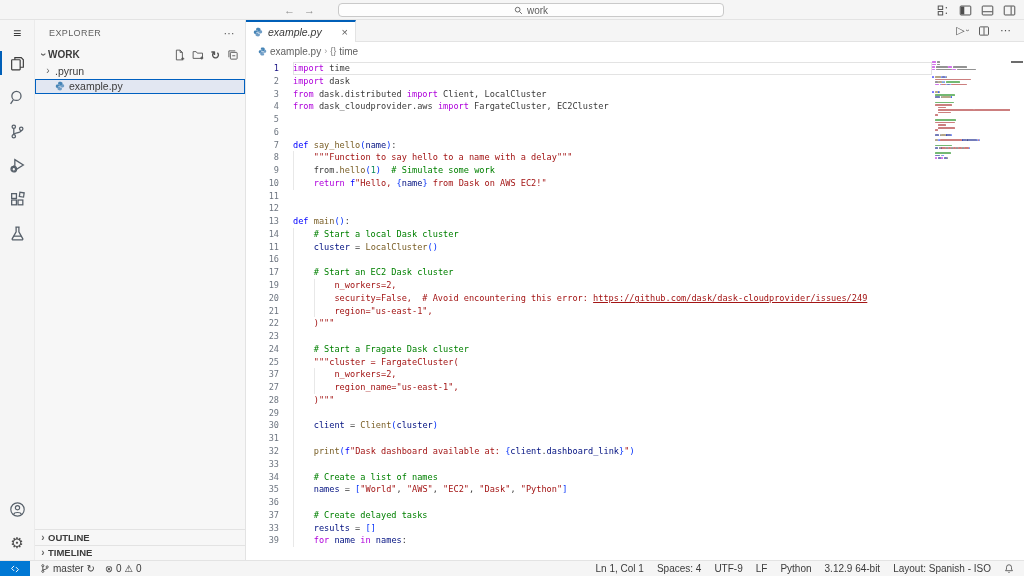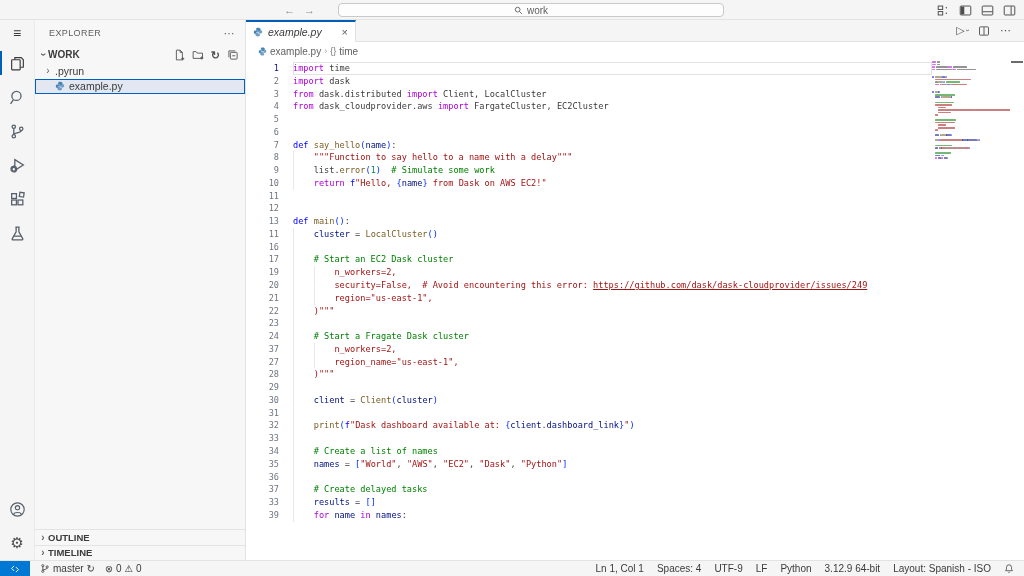--- a/index.html
+++ b/index.html
@@ -271,34 +271,36 @@
   <div class="code-area">
     <div class="code-lines" id="code-lines">
         <div class="code-line current"><span class="ln">1</span><span class="lc"><span class="tok-kw">import</span><span class="tok-pl"> time</span></span></div>
         <div class="code-line"><span class="ln">2</span><span class="lc"><span class="tok-kw">import</span><span class="tok-pl"> dask</span></span></div>
         <div class="code-line"><span class="ln">3</span><span class="lc"><span class="tok-kw">from</span><span class="tok-pl"> dask.distributed </span><span class="tok-kw">import</span><span class="tok-pl"> Client, LocalCluster</span></span></div>
         <div class="code-line"><span class="ln">4</span><span class="lc"><span class="tok-kw">from</span><span class="tok-pl"> dask_cloudprovider.aws </span><span class="tok-kw">import</span><span class="tok-pl"> FargateCluster, EC2Cluster</span></span></div>
         <div class="code-line"><span class="ln">5</span><span class="lc"></span></div>
         <div class="code-line"><span class="ln">6</span><span class="lc"></span></div>
         <div class="code-line"><span class="ln">7</span><span class="lc"><span class="tok-def">def</span><span class="tok-fn"> say_hello</span><span class="tok-br">(</span><span class="tok-var">name</span><span class="tok-br">)</span><span class="tok-pl">:</span></span></div>
         <div class="code-line"><span class="ln">8</span><span class="lc"><i class="guide" style="left: 0px;"></i><span class="tok-pl">    </span><span class="tok-str">"""Function to say hello to a name with a delay"""</span></span></div>
-        <div class="code-line"><span class="ln">9</span><span class="lc"><i class="guide" style="left: 0px;"></i><span class="tok-pl">    list.</span><span class="tok-fn">error</span><span class="tok-br">(</span><span class="tok-num">1</span><span class="tok-br">)</span><span class="tok-com">  # Simulate some work</span></span></div>
+        <div class="code-line"><span class="ln">9</span><span class="lc"><i class="guide" style="left: 0px;"></i><span class="tok-pl">    from.</span><span class="tok-fn">hello</span><span class="tok-br">(</span><span class="tok-num">1</span><span class="tok-br">)</span><span class="tok-com">  # Simulate some work</span></span></div>
         <div class="code-line"><span class="ln">10</span><span class="lc"><i class="guide" style="left: 0px;"></i><span class="tok-pl">    </span><span class="tok-kw">return</span><span class="tok-def"> f</span><span class="tok-str">"Hello, </span><span class="tok-br">{</span><span class="tok-var">name</span><span class="tok-br">}</span><span class="tok-str"> from Dask on AWS EC2!"</span></span></div>
         <div class="code-line"><span class="ln">11</span><span class="lc"></span></div>
         <div class="code-line"><span class="ln">12</span><span class="lc"></span></div>
         <div class="code-line"><span class="ln">13</span><span class="lc"><span class="tok-def">def</span><span class="tok-fn"> main</span><span class="tok-br">(</span><span class="tok-br">)</span><span class="tok-pl">:</span></span></div>
+        <div class="code-line"><span class="ln">14</span><span class="lc"><i class="guide" style="left: 0px;"></i><span class="tok-pl">    </span><span class="tok-com"># Start a local Dask cluster</span></span></div>
         <div class="code-line"><span class="ln">11</span><span class="lc"><i class="guide" style="left: 0px;"></i><span class="tok-pl">    </span><span class="tok-var">cluster</span><span class="tok-pl"> = </span><span class="tok-fn">LocalCluster</span><span class="tok-br">(</span><span class="tok-br">)</span></span></div>
         <div class="code-line"><span class="ln">16</span><span class="lc"><i class="guide" style="left: 0px;"></i></span></div>
         <div class="code-line"><span class="ln">17</span><span class="lc"><i class="guide" style="left: 0px;"></i><span class="tok-pl">    </span><span class="tok-com"># Start an EC2 Dask cluster</span></span></div>
         <div class="code-line"><span class="ln">19</span><span class="lc"><i class="guide" style="left: 0px;"></i><i class="guide" style="left: 20.7px;"></i><span class="tok-str">        n_workers=2,</span></span></div>
         <div class="code-line"><span class="ln">20</span><span class="lc"><i class="guide" style="left: 0px;"></i><i class="guide" style="left: 20.7px;"></i><span class="tok-str">        security=False,  # Avoid encountering this error: </span><span class="tok-strU">https://github.com/dask/dask-cloudprovider/issues/249</span></span></div>
         <div class="code-line"><span class="ln">21</span><span class="lc"><i class="guide" style="left: 0px;"></i><i class="guide" style="left: 20.7px;"></i><span class="tok-str">        region="us-east-1",</span></span></div>
         <div class="code-line"><span class="ln">22</span><span class="lc"><i class="guide" style="left: 0px;"></i><span class="tok-pl">    </span><span class="tok-str">)"""</span></span></div>
         <div class="code-line"><span class="ln">23</span><span class="lc"><i class="guide" style="left: 0px;"></i></span></div>
         <div class="code-line"><span class="ln">24</span><span class="lc"><i class="guide" style="left: 0px;"></i><span class="tok-pl">    </span><span class="tok-com"># Start a Fragate Dask cluster</span></span></div>
+        <div class="code-line"><span class="ln">25</span><span class="lc"><i class="guide" style="left: 0px;"></i><span class="tok-pl">    </span><span class="tok-str">"""cluster = FargateCluster(</span></span></div>
         <div class="code-line"><span class="ln">37</span><span class="lc"><i class="guide" style="left: 0px;"></i><i class="guide" style="left: 20.7px;"></i><span class="tok-str">        n_workers=2,</span></span></div>
         <div class="code-line"><span class="ln">27</span><span class="lc"><i class="guide" style="left: 0px;"></i><i class="guide" style="left: 20.7px;"></i><span class="tok-str">        region_name="us-east-1",</span></span></div>
         <div class="code-line"><span class="ln">28</span><span class="lc"><i class="guide" style="left: 0px;"></i><span class="tok-pl">    </span><span class="tok-str">)"""</span></span></div>
         <div class="code-line"><span class="ln">29</span><span class="lc"><i class="guide" style="left: 0px;"></i></span></div>
         <div class="code-line"><span class="ln">30</span><span class="lc"><i class="guide" style="left: 0px;"></i><span class="tok-pl">    </span><span class="tok-var">client</span><span class="tok-pl"> = </span><span class="tok-fn">Client</span><span class="tok-br">(</span><span class="tok-var">cluster</span><span class="tok-br">)</span></span></div>
         <div class="code-line"><span class="ln">31</span><span class="lc"><i class="guide" style="left: 0px;"></i></span></div>
         <div class="code-line"><span class="ln">32</span><span class="lc"><i class="guide" style="left: 0px;"></i><span class="tok-pl">    </span><span class="tok-fn">print</span><span class="tok-br">(</span><span class="tok-def">f</span><span class="tok-str">"Dask dashboard available at: </span><span class="tok-br">{</span><span class="tok-var">client</span><span class="tok-pl">.</span><span class="tok-var">dashboard_link</span><span class="tok-br">}</span><span class="tok-str">"</span><span class="tok-br">)</span></span></div>
         <div class="code-line"><span class="ln">33</span><span class="lc"><i class="guide" style="left: 0px;"></i></span></div>
         <div class="code-line"><span class="ln">34</span><span class="lc"><i class="guide" style="left: 0px;"></i><span class="tok-pl">    </span><span class="tok-com"># Create a list of names</span></span></div>
         <div class="code-line"><span class="ln">35</span><span class="lc"><i class="guide" style="left: 0px;"></i><span class="tok-pl">    </span><span class="tok-var">names</span><span class="tok-pl"> = </span><span class="tok-br">[</span><span class="tok-str">"World"</span><span class="tok-pl">, </span><span class="tok-str">"AWS"</span><span class="tok-pl">, </span><span class="tok-str">"EC2"</span><span class="tok-pl">, </span><span class="tok-str">"Dask"</span><span class="tok-pl">, </span><span class="tok-str">"Python"</span><span class="tok-br">]</span></span></div>

